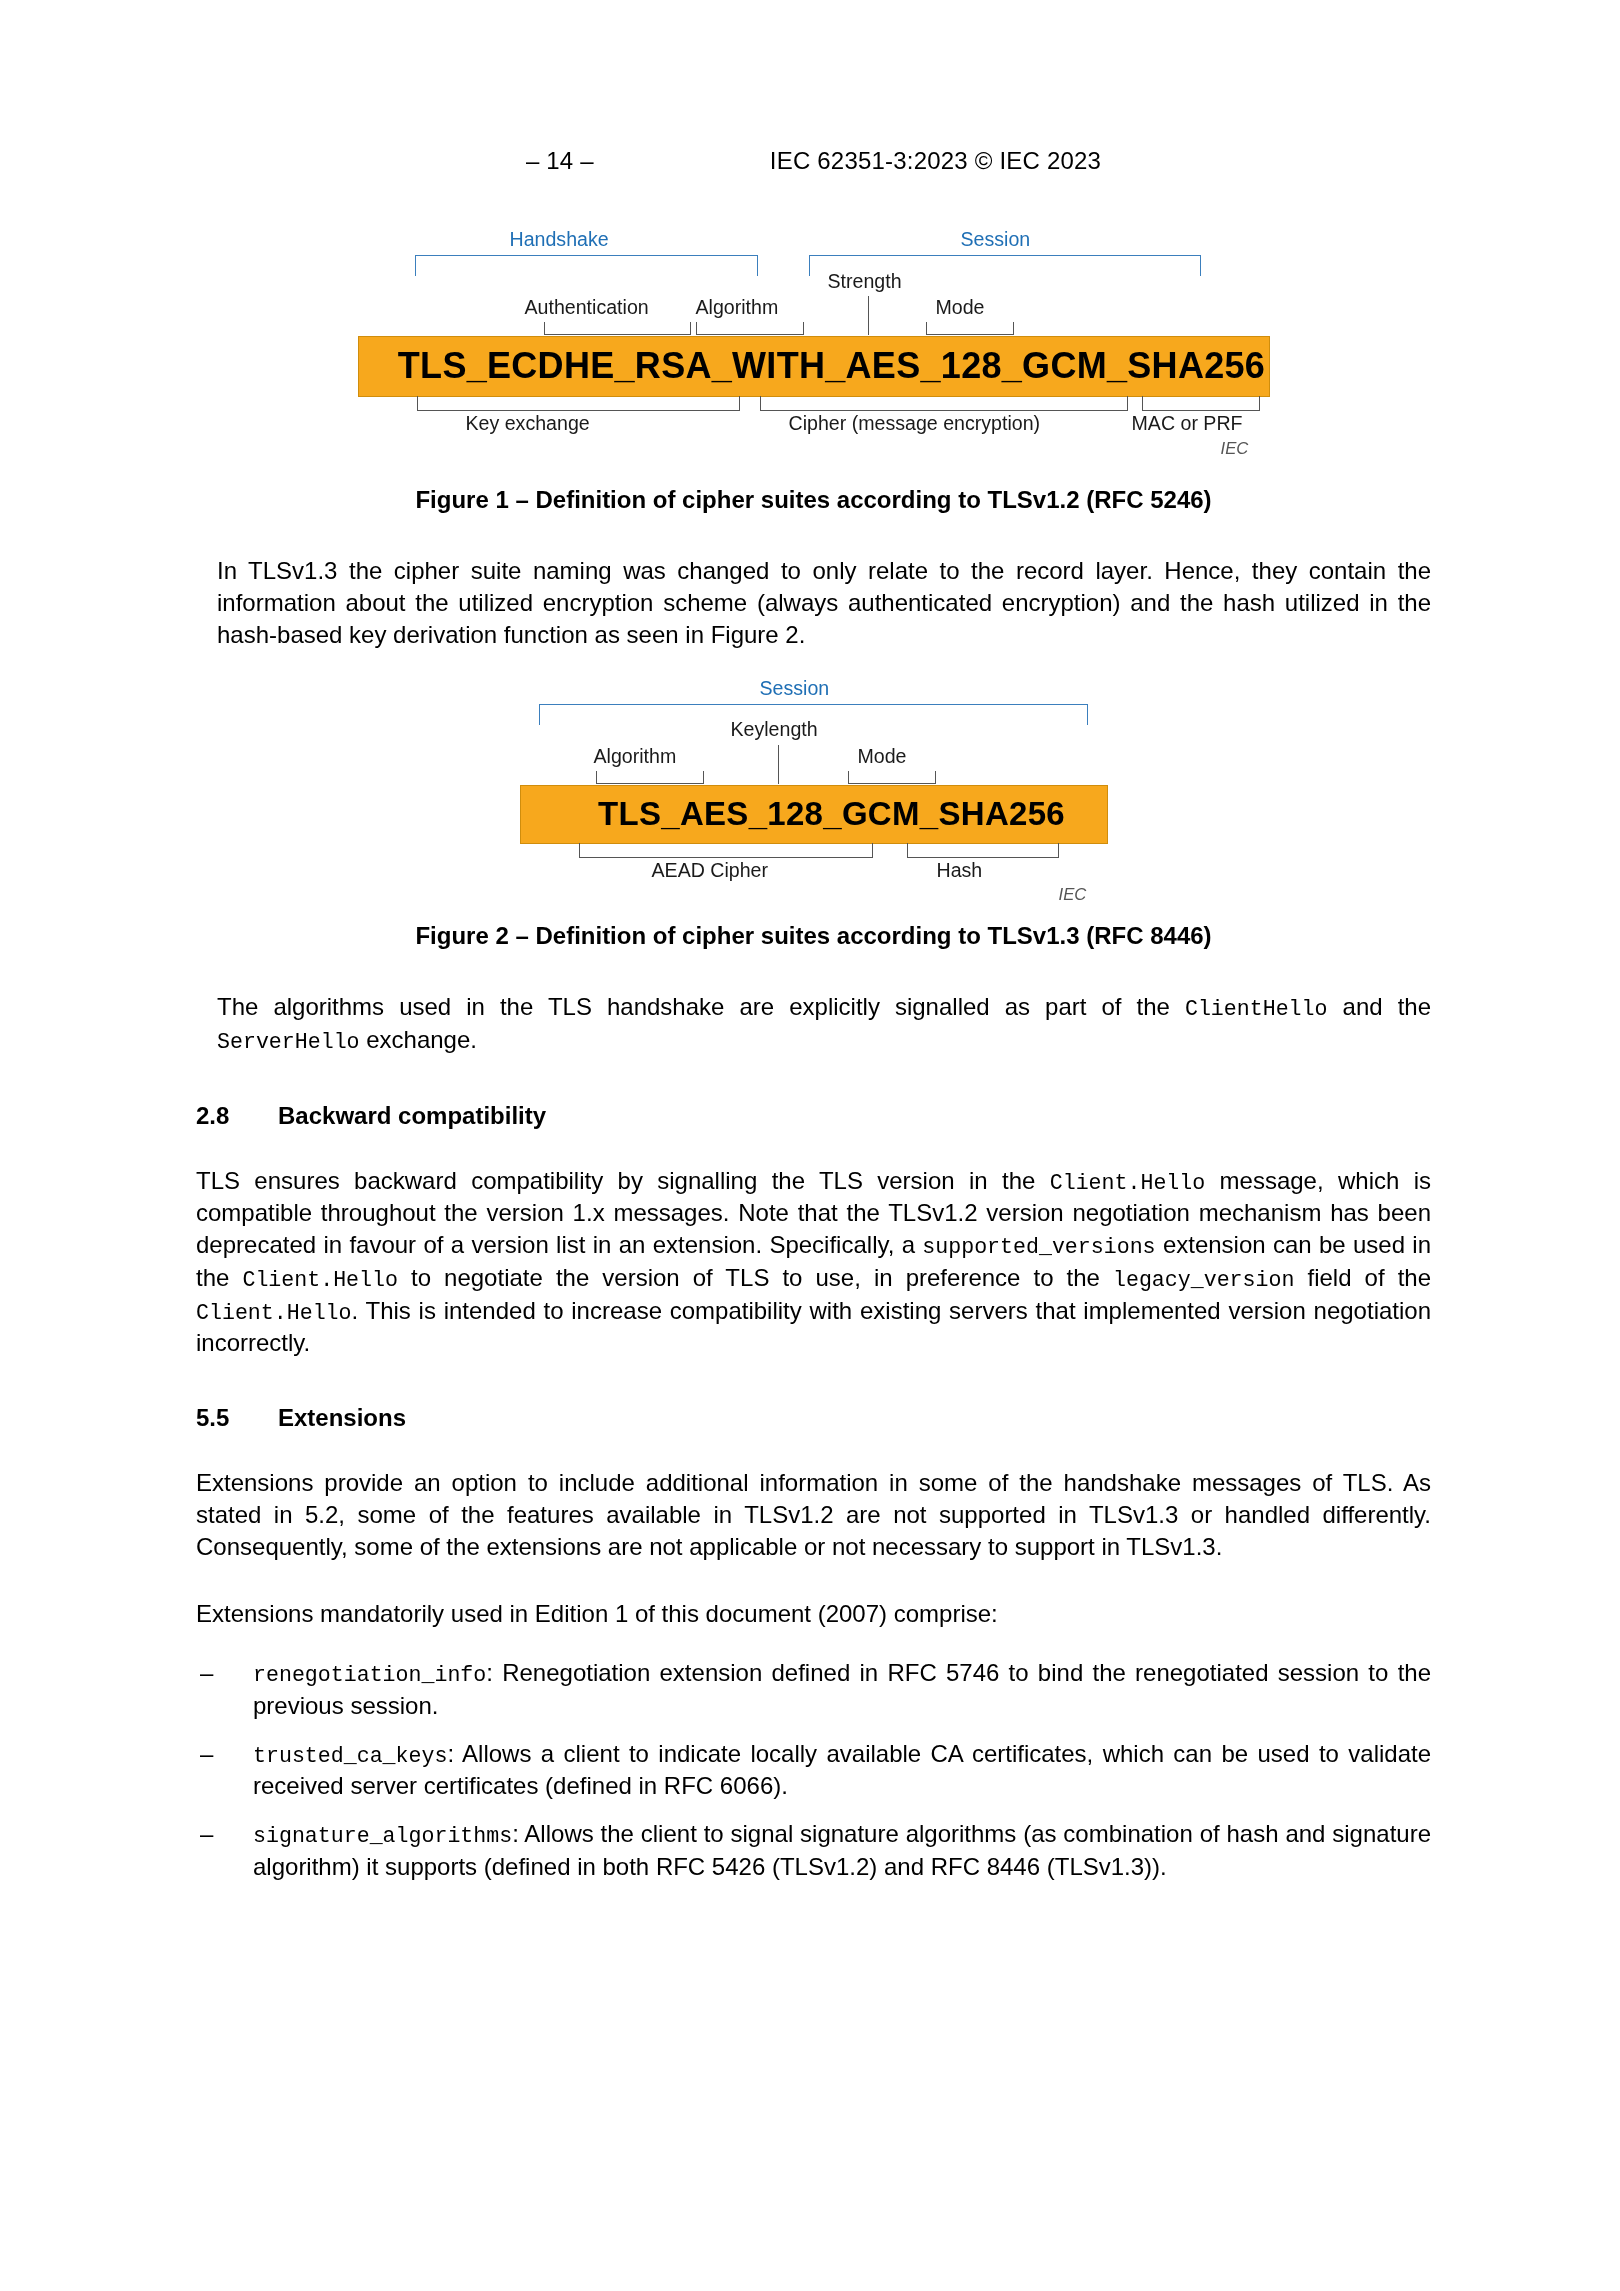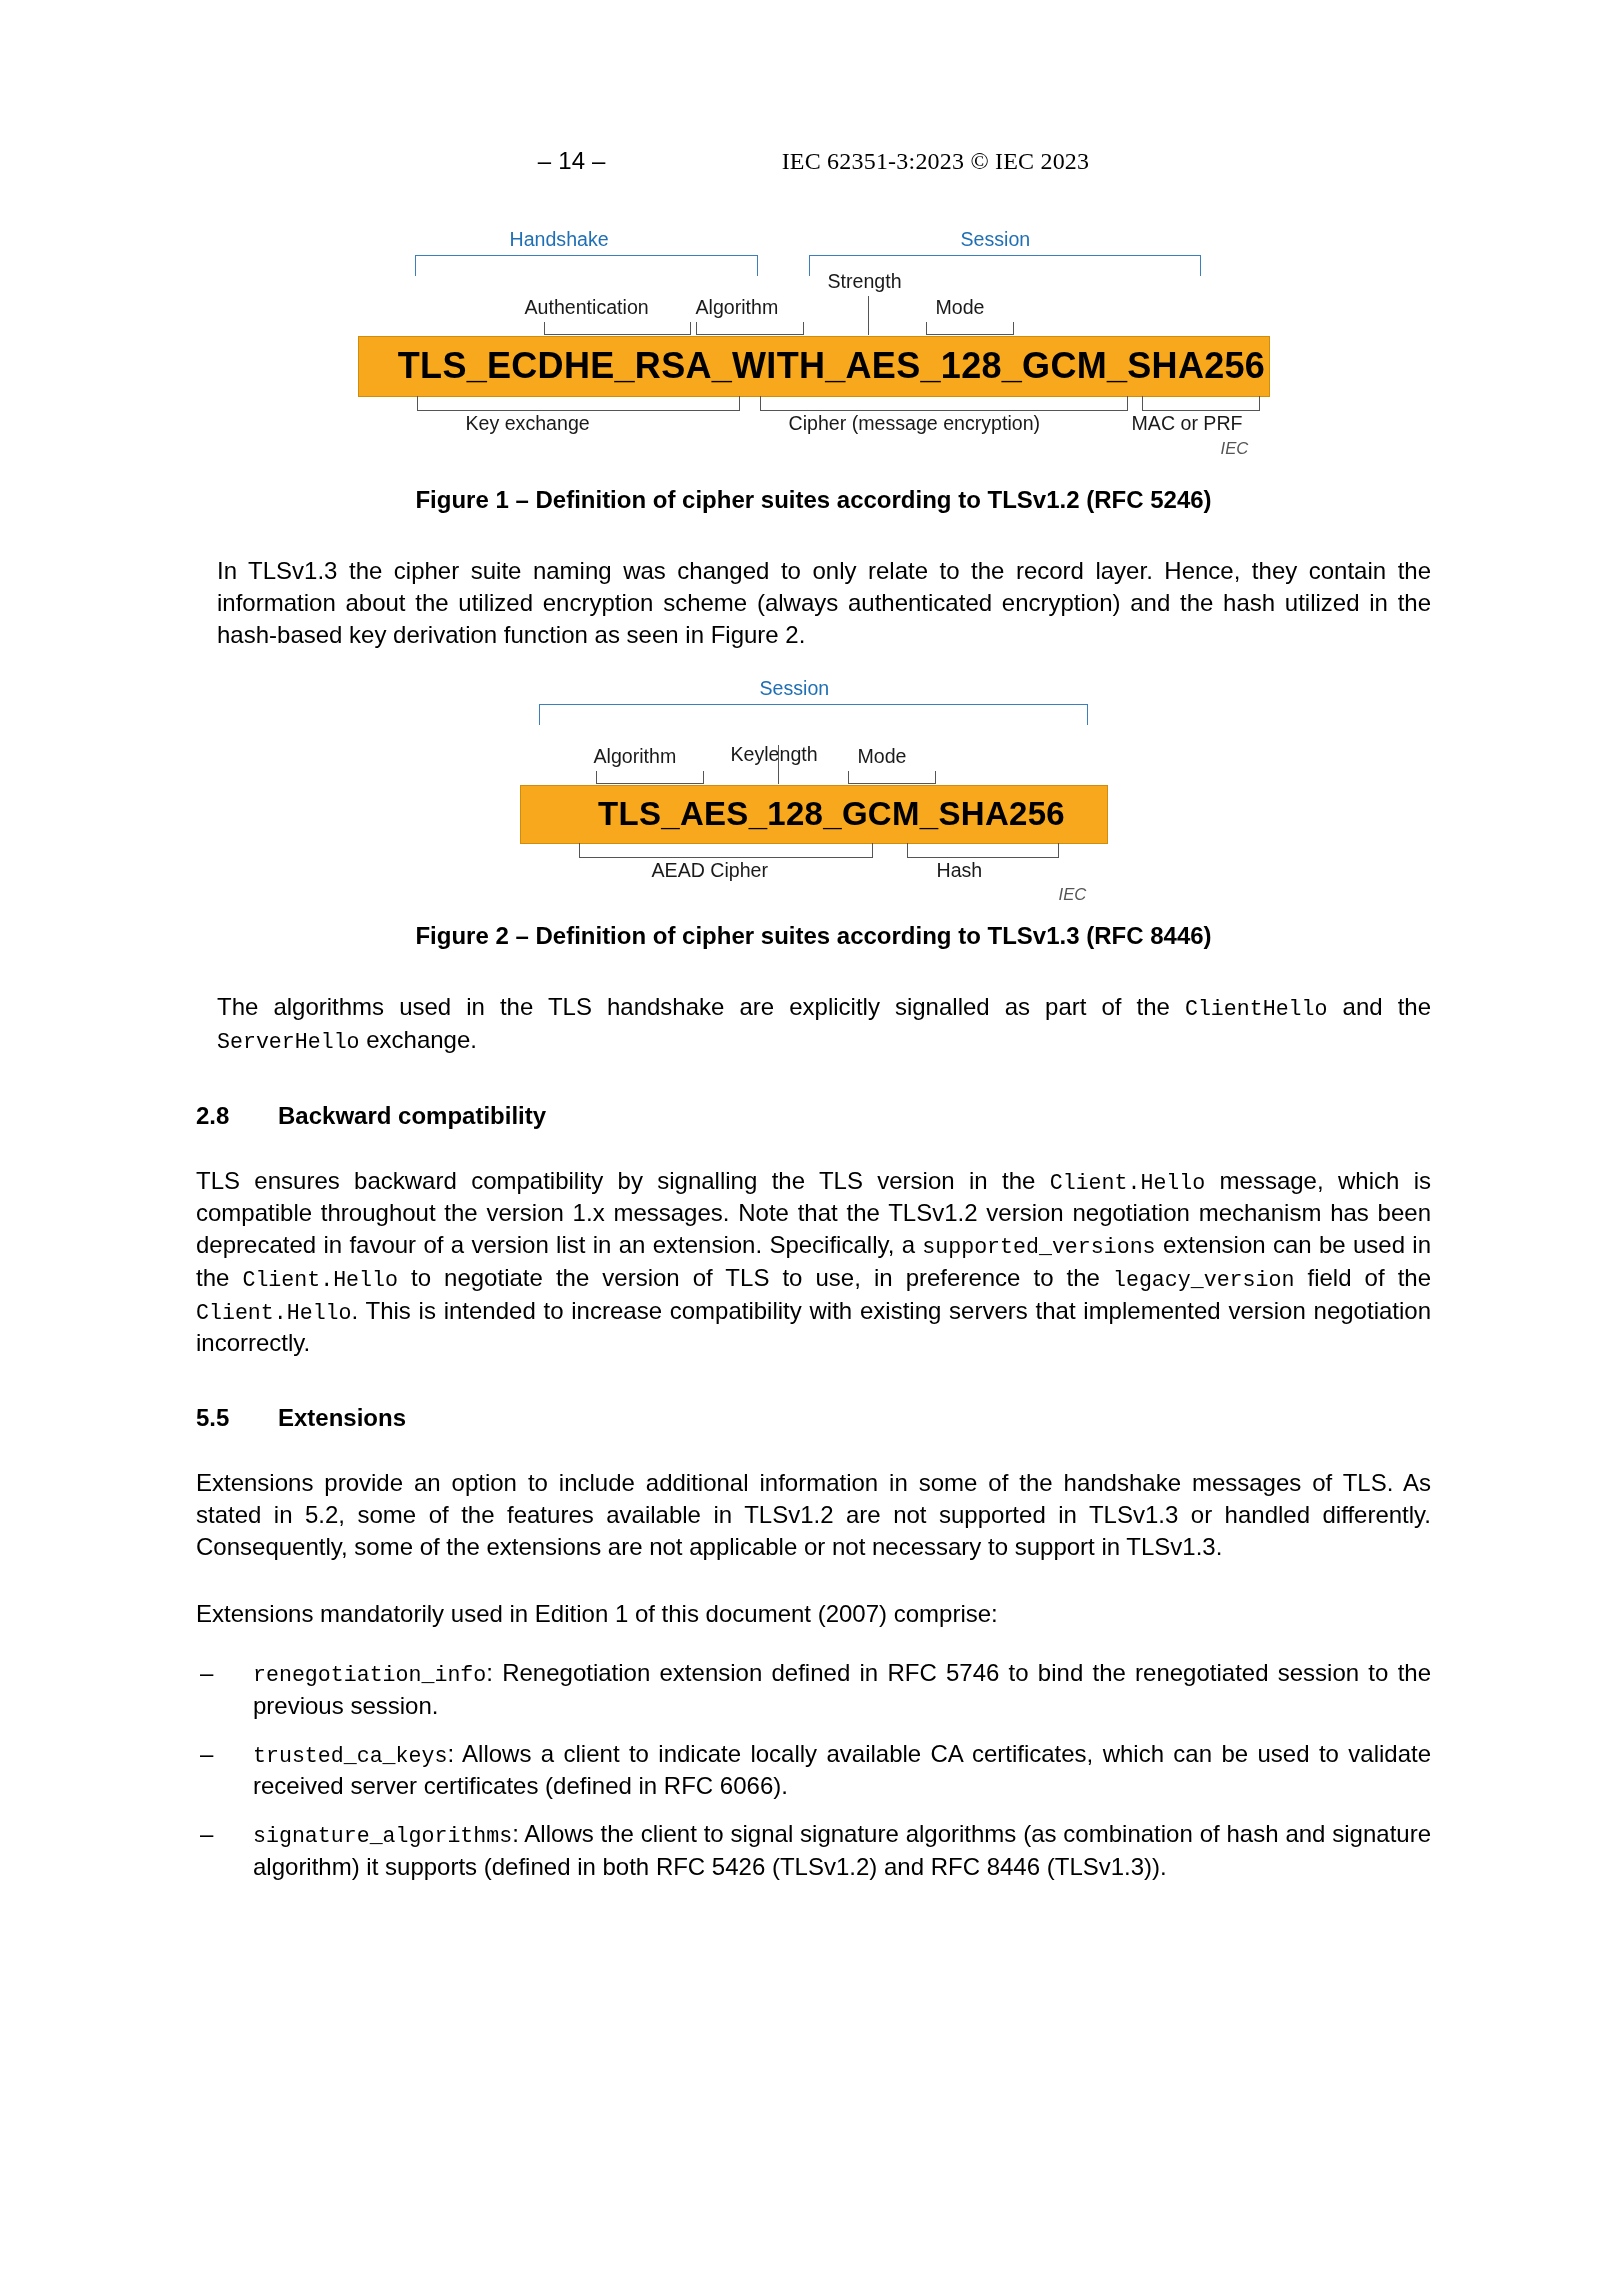--- a/index.html
+++ b/index.html
@@ -34,21 +34,20 @@
     align-items: baseline;
     font-size: 24px;
     letter-spacing: 0.2px;
     margin-bottom: 33px;
   }
   .page-header .pagenum {
     margin-right: 176px;
   }
   .page-header .docref {
     white-space: nowrap;
-    font-family: Liberation Serif, serif;
   }
 
   
   .figure-wrap {
     display: flex;
     justify-content: center;
   }
   .fig1 {
     position: relative;
     width: 912px;
@@ -221,21 +220,21 @@
 
     <p class="body first">In TLSv1.3 the cipher suite naming was changed to only relate to the record layer. Hence, they contain the information about the utilized encryption scheme (always authenticated encryption) and the hash utilized in the hash-based key derivation function as seen in Figure 2.</p>
 
     <div class="figure-wrap">
       <div class="fig2">
 
         <div class="brace brace-top" style="left:19.6px; top:37px; width:549px; height:21.6px;"></div>
         <div class="fig-label blue" style="left:240px; top:9.8px;">Session</div>
 
         <div class="fig-label" style="left:74px; top:78px;">Algorithm</div>
-        <div class="fig-label" style="left:211px; top:51px;margin-top:25px;">Keylength</div>
+        <div class="fig-label" style="left:211px; top:51px;">Keylength</div>
         <div class="fig-label" style="left:338px; top:78px;">Mode</div>
 
         <div class="brace brace-bot" style="left:76px; top:104px; width:108px; height:13.7px;"></div>
         <div class="tick tick-dark" style="left:258px; top:78px; height:39px;"></div>
         <div class="brace brace-bot" style="left:328px; top:104px; width:88px; height:13.7px;"></div>
 
         <div class="band band2" style="left:0px; top:118px; width:588px; height:59px;">
           <span class="band-text">TLS_AES_128_GCM_SHA256</span>
         </div>
 

